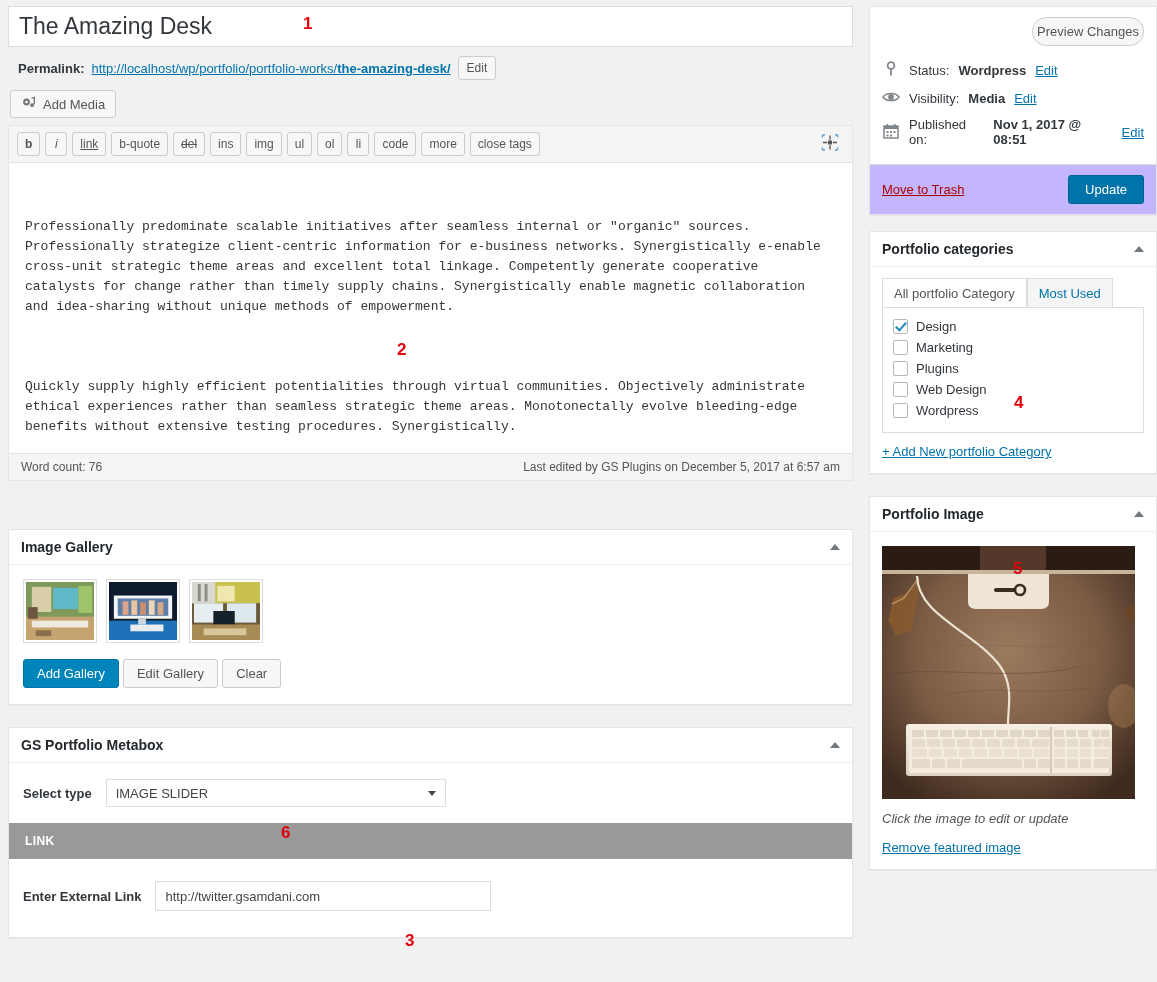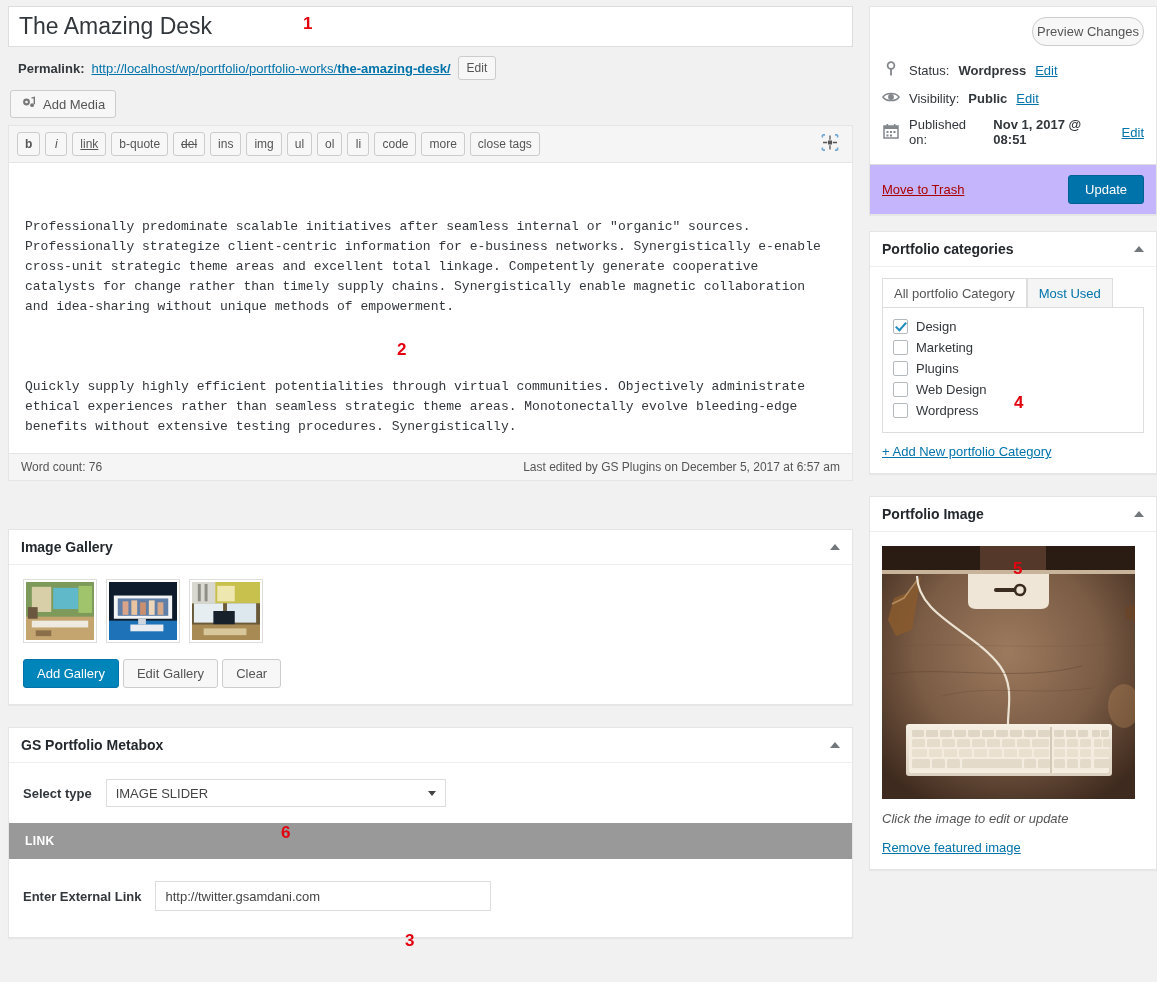--- a/index.html
+++ b/index.html
@@ -419,21 +419,21 @@
           <span class="link-blue">Edit</span>
         </div>
         <div class="pub-line">
           <span class="pub-ico">
             <svg width="18" height="14" viewBox="0 0 18 14">
               <path d="M1 7 C4 2.2 14 2.2 17 7 C14 11.8 4 11.8 1 7 Z" fill="none" stroke="#82878c" stroke-width="1.5"></path>
               <circle cx="9" cy="7" r="2.9" fill="#82878c"></circle>
             </svg>
           </span>
           <span>Visibility:</span>
-          <span class="pub-strong">Public</span>
+          <span class="pub-strong">Media</span>
           <span class="link-blue">Edit</span>
         </div>
         <div class="pub-line">
           <span class="pub-ico">
             <svg width="16" height="16" viewBox="0 0 16 16">
               <rect x="1" y="3" width="14" height="12" fill="none" stroke="#82878c" stroke-width="1.5"></rect>
               <rect x="1" y="3" width="14" height="3" fill="#82878c"></rect>
               <rect x="3.5" y="1" width="1.6" height="3" fill="#82878c"></rect>
               <rect x="10.9" y="1" width="1.6" height="3" fill="#82878c"></rect>
               <rect x="3.5" y="8" width="2" height="2" fill="#82878c"></rect>

